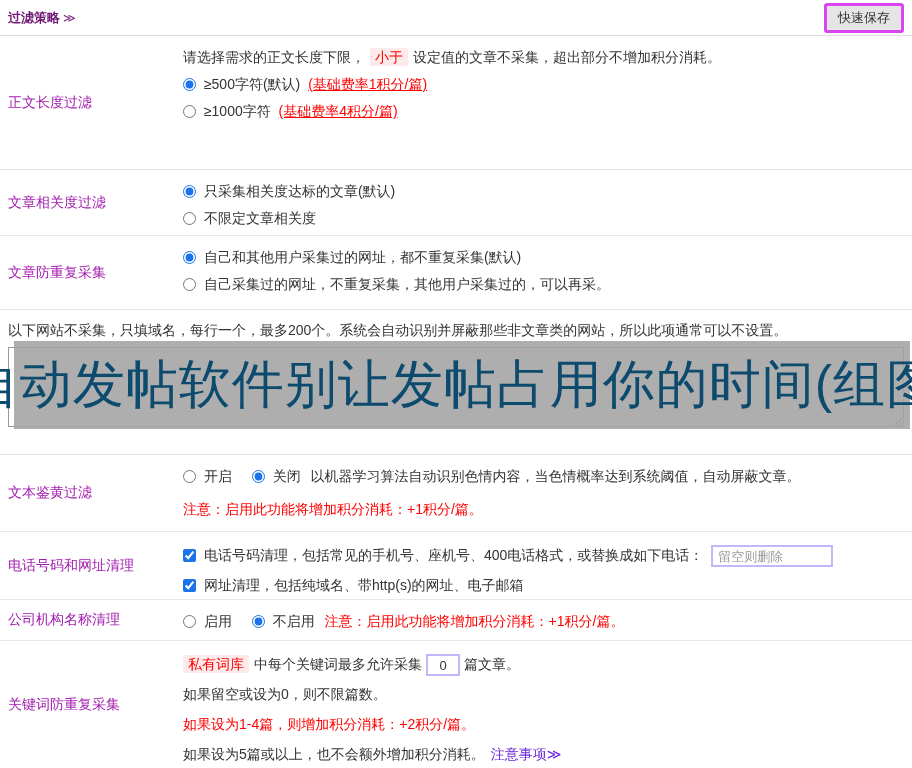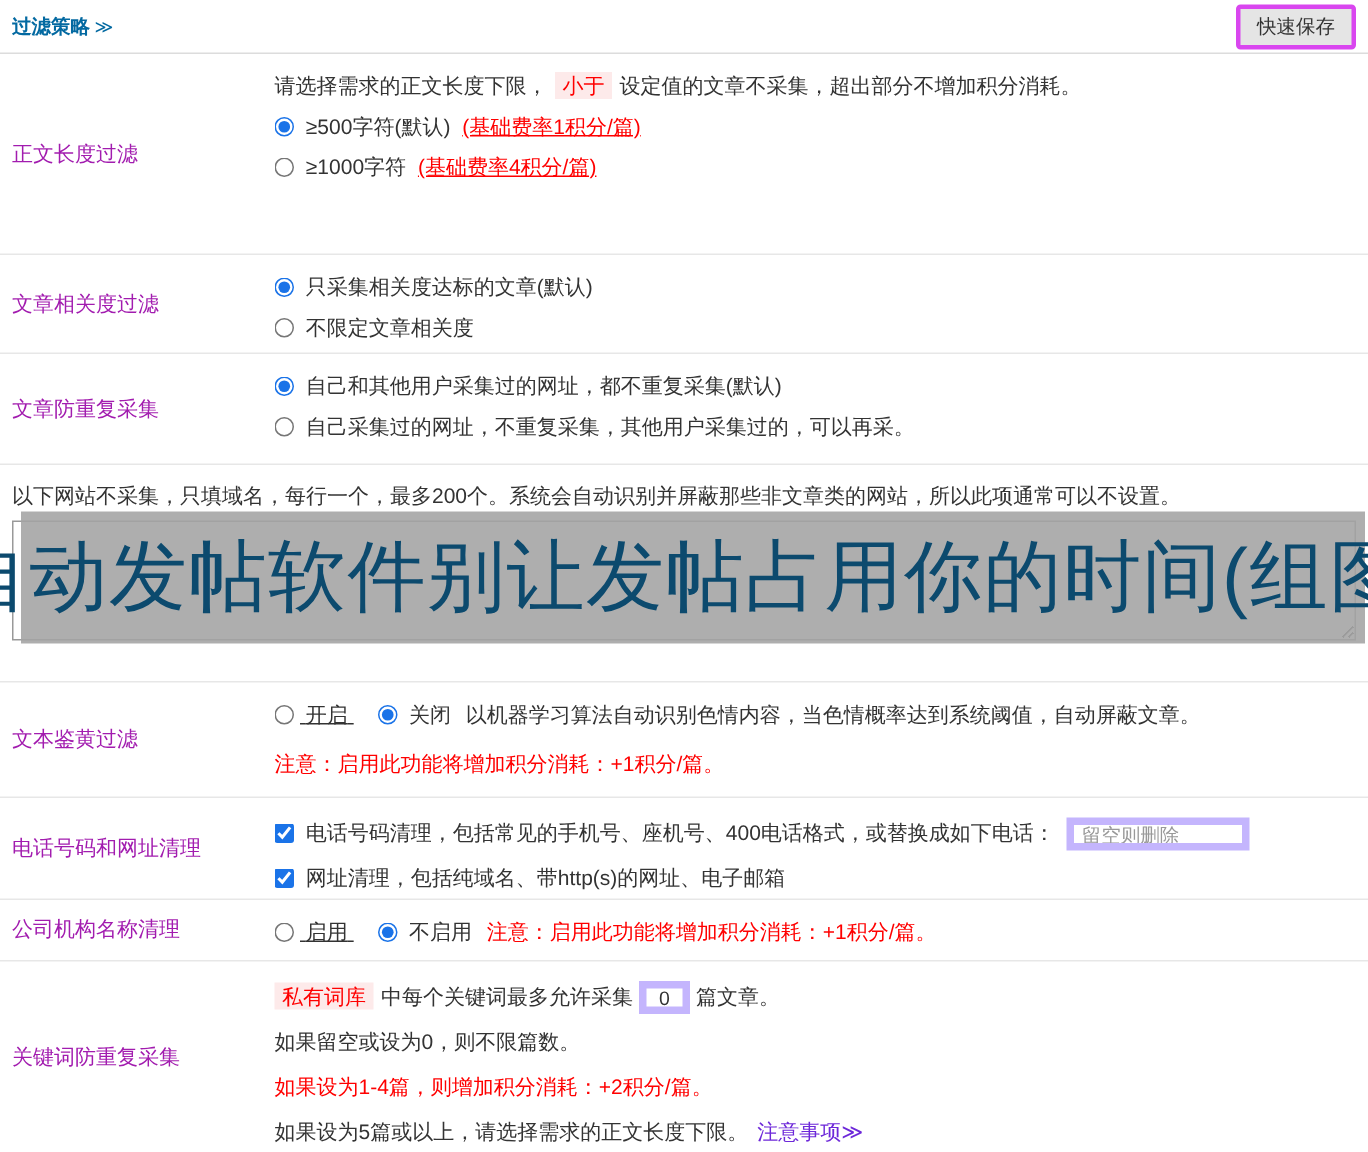--- a/index.html
+++ b/index.html
@@ -7,21 +7,21 @@
   body {
     font-family:"Liberation Sans","DejaVu Sans",sans-serif;
     font-size:14px; color:#333; background:#fff;
     position:relative; overflow:hidden;
   }
   
   .topbar {
     height:36px; display:flex; align-items:center; justify-content:space-between;
     padding:0 8px; border-bottom:1px solid #dcdcdc; background:#fff;
   }
-  .page-title { color:#0369a1; font-size:13px; font-weight:bold; }
+  .page-title { color:#701a75; font-size:13px; font-weight:bold; }
   .page-title .arrow { font-weight:normal; margin-left:3px; font-size:12px; }
   .save-btn {
     background:#e5e5e5; border:3px solid #d946ef; border-radius:3px;
     padding:3px 11px; font-size:13px; color:#333; cursor:pointer;
     font-family:inherit;
   }
   
   .row { display:flex; border-bottom:1px solid #e7e7e7; }
   .row-label {
     width:175px; flex:none; display:flex; align-items:center;
@@ -34,25 +34,25 @@
   .r8 .line { line-height:30px; }
   .r6 .line { line-height:30px; }
   
   .rate { color:#f00; text-decoration:underline; margin-left:4px; }
   .badge { color:#f00; background:#fdeaea; padding:1px 5px; margin:0 5px; }
   .note { color:#f00; }
   .link { color:#6d28d9; cursor:pointer; text-decoration:none; margin-left:6px; }
   input[type=radio], input[type=checkbox] {
     accent-color:#1a73e8; vertical-align:-2px; margin-right:4px;
   }
-  .gap { margin-right:16px;text-decoration:underline; }
+  .gap { margin-right:16px; }
   .desc-gap { margin-left:6px; }
   .note-line { margin-top:6px; }
   .text-input {
-    border:5px solid #c4b5fd; height:22px; padding:1px 5px; font-size:13px;
+    border:2px solid #c4b5fd; height:22px; padding:1px 5px; font-size:13px;
     font-family:inherit; color:#333; vertical-align:middle;
   }
   .text-input::placeholder { color:#999; }
   .phone-input { width:122px; margin-left:4px; }
   .num-input { width:34px; text-align:center; margin:0 4px; }
   .sites-textarea {
     display:block; width:100%; height:80px; margin-top:4px;
     border:1px solid #999; resize:both; font-family:inherit; font-size:13px;
     padding:3px;
   }
@@ -187,21 +187,21 @@
 
   <section class="row r8">
     <div class="row-label">关键词防重复采集</div>
     <div class="row-content">
       <span class="line">
         <span class="badge" style="margin-left:0">私有词库</span><span>中每个关键词最多允许采集</span><input type="text" class="text-input num-input" value="0" style=""><span>篇文章。</span>
       </span>
       <span class="line">如果留空或设为0，则不限篇数。</span>
       <span class="line note">如果设为1-4篇，则增加积分消耗：+2积分/篇。</span>
       <span class="line">
-        <span>如果设为5篇或以上，请选择需求的正文长度下限。</span><a class="link">注意事项≫</a>
+        <span>如果设为5篇或以上，也不会额外增加积分消耗。</span><a class="link">注意事项≫</a>
       </span>
     </div>
   </section>
 
 </main>
 
 <div class="watermark">
   <span>自动发帖软件别让发帖占用你的时间(组图)</span>
 </div>
 

